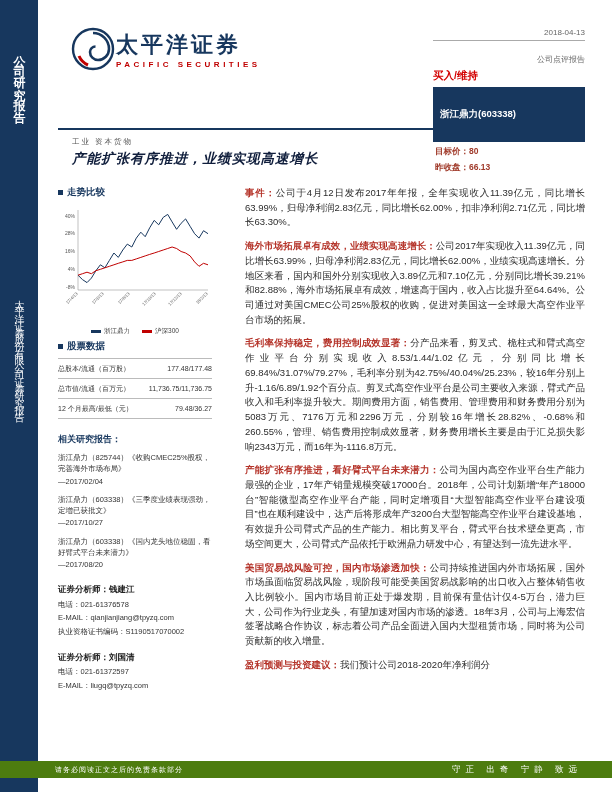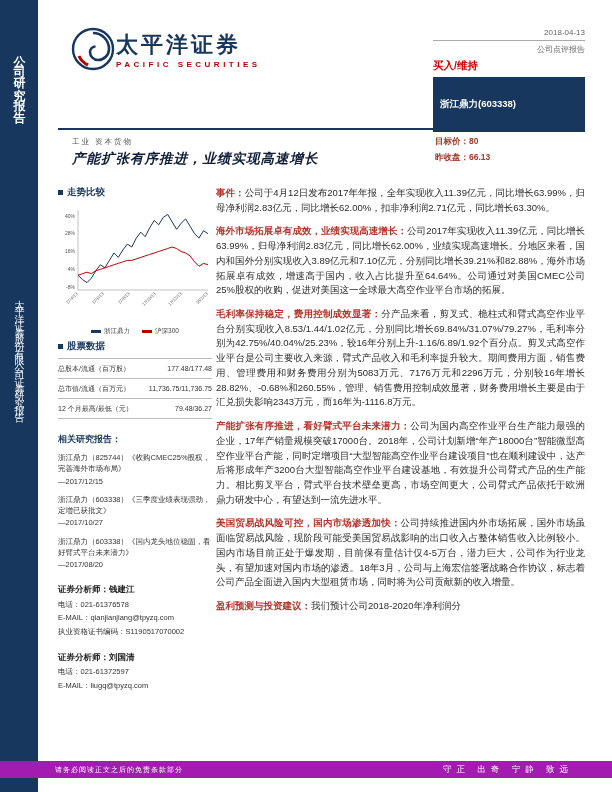--- a/index.html
+++ b/index.html
@@ -11,52 +11,52 @@
   .sidebar{position:absolute;left:0;top:0;width:38px;height:792px;background:#17375e}
   .v-text{writing-mode:vertical-rl;text-orientation:upright;color:#fff;position:absolute;left:50%;transform:translateX(-50%);white-space:nowrap}
   .v-top{top:46px;font-size:12px;font-weight:bold;letter-spacing:11px}
   .v-mid{top:292px;font-size:10px;letter-spacing:7px}
   
   .logo{position:absolute;top:26px;left:70px;display:flex;align-items:center;}
   .brand-cn{font-size:22px;font-weight:bold;color:#17375e;letter-spacing:3px;font-family:"Liberation Serif","DejaVu Serif",serif;line-height:1}
   .brand-en{font-size:8px;color:#c00000;letter-spacing:3.5px;margin-top:4px;font-weight:bold}
   .header-right{position:absolute;top:28px;right:27px;width:152px}
   .hr-date{font-size:8px;color:#666;text-align:right;padding-bottom:3px}
-  .hr-type{font-size:8px;color:#666;text-align:right;border-top:1px solid #aaa;padding-top:3px}
+  .hr-type{font-size:8px;color:#666;text-align:right;border-top:1px solid #aaa;padding-top:13px}
   .hr-rating{font-size:10.5px;color:#d30000;font-weight:bold;margin-top:4px}
   .hr-strip{background:#17375e;color:#fff;font-weight:bold;font-size:9.5px;padding:21px 7px;margin-top:4px}
   .hr-kv{font-size:8.5px;color:#a03a2a;font-weight:bold;margin-top:4px;padding-left:2px}
   
   .rule{position:absolute;top:128px;left:58px;right:27px;height:2px;background:#17375e}
   .industry{position:absolute;top:137px;left:72px;font-size:7.5px;color:#555;letter-spacing:2px}
   .doc-title{position:absolute;top:150px;left:72px;font-size:13.5px;font-weight:bold;font-style:italic;color:#101e3c;letter-spacing:1px}
   
-  .cols{position:absolute;top:186px;left:58px;right:27px;bottom:38px;display:flex;gap:4px}
+  .cols{position:absolute;top:186px;left:58px;right:27px;bottom:38px;display:flex;gap:33px}
   .leftcol{width:154px;flex:none}
   .rightcol{flex:1;min-width:0}
   .sec-h{display:flex;align-items:center;gap:4px;color:#17375e;font-weight:bold;font-size:9.5px;margin:0 0 5px}
   .sec-h .sq{width:5px;height:5px;background:#17375e;flex:none}
   .chart-box{margin-bottom:4px}
   .legend{display:flex;justify-content:center;gap:12px;font-size:6.5px;color:#444;margin-top:1px}
   .legend .li{display:flex;align-items:center;gap:3px}
   .legend .key{display:inline-block;width:10px;height:2.5px}
   .stock-table{margin:2px 0 14px;border-top:0.5px solid #bbb}
   .stock-row{display:flex;justify-content:space-between;align-items:baseline;font-size:7px;color:#333;padding:4.5px 0;border-bottom:0.5px solid #bbb}
   .stock-row .val{text-align:right;white-space:nowrap}
   .reports-h{color:#17375e;font-weight:bold;font-size:9px;margin:12px 0 6px}
   .report{font-size:7.5px;color:#333;line-height:1.5;margin-bottom:7px}
   .report .rdate{margin-top:1px}
   .analyst{margin-top:12px;font-size:7.5px;line-height:1.8;color:#333}
   .analyst .a-head{font-weight:bold;font-size:8.5px;color:#222}
   
   .rightcol p{font-size:9.5px;line-height:1.55;text-align:justify;margin:0 0 9px;color:#2b2b2b}
   .ph{color:#b5342a;font-weight:bold}
   
-  .footer{position:absolute;left:0;right:0;bottom:14px;height:17px;background:#a21caf;color:#fff;
-          display:flex;align-items:center;justify-content:space-between;padding:0 39px 0 55px;box-sizing:border-box}
+  .footer{position:absolute;left:0;right:0;bottom:14px;height:17px;background:#4d7c0f;color:#fff;
+          display:flex;align-items:center;justify-content:space-between;padding:0 30px 0 55px;box-sizing:border-box}
   .f-left{font-size:7px;letter-spacing:1px}
   .f-right{font-size:8.5px;letter-spacing:5px}
   svg text{font-family:"Liberation Sans","DejaVu Sans",sans-serif}
 </style>
 </head>
 <body>
 
 <div class="sidebar">
   <div class="v-text v-top">公司研究报告</div>
   <div class="v-text v-mid">太平洋证券股份有限公司证券研究报告</div>
@@ -142,21 +142,21 @@
       </div>
       <div class="stock-row">
         <span>12 个月最高/最低（元）</span>
         <span class="val">79.48/36.27</span>
       </div>
     </div>
 
     <div class="reports-h">相关研究报告：</div>
     <div class="report">
       <div>浙江鼎力（825744）《收购CMEC25%股权，完善海外市场布局》</div>
-      <div class="rdate">—2017/12/15</div>
+      <div class="rdate">—2017/02/04</div>
     </div>
     <div class="report">
       <div>浙江鼎力（603338）《三季度业绩表现强劲，定增已获批文》</div>
       <div class="rdate">—2017/10/27</div>
     </div>
     <div class="report">
       <div>浙江鼎力（603338）《国内龙头地位稳固，看好臂式平台未来潜力》</div>
       <div class="rdate">—2017/08/20</div>
     </div>
 

